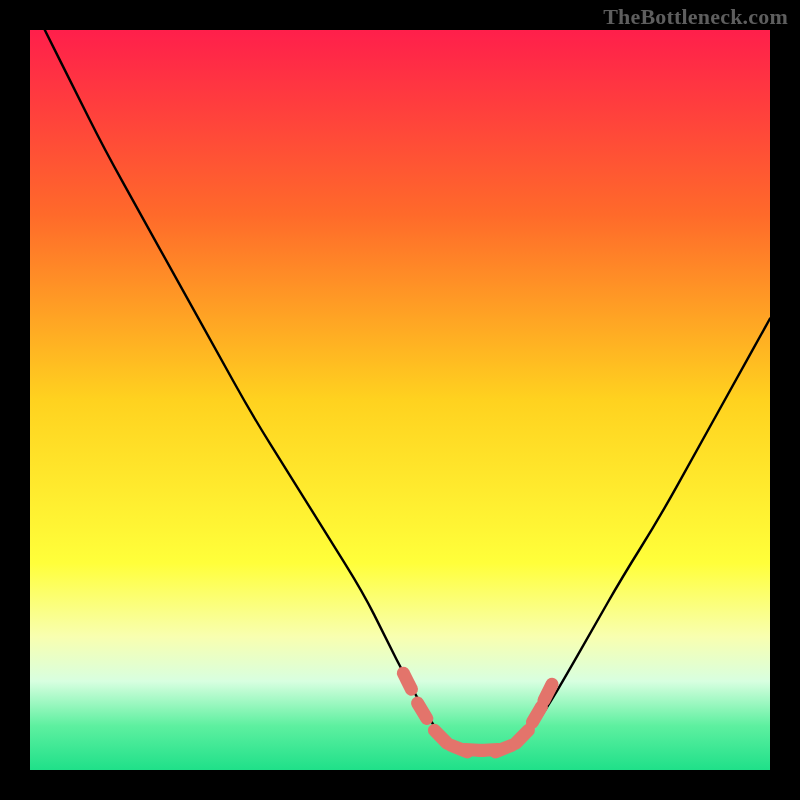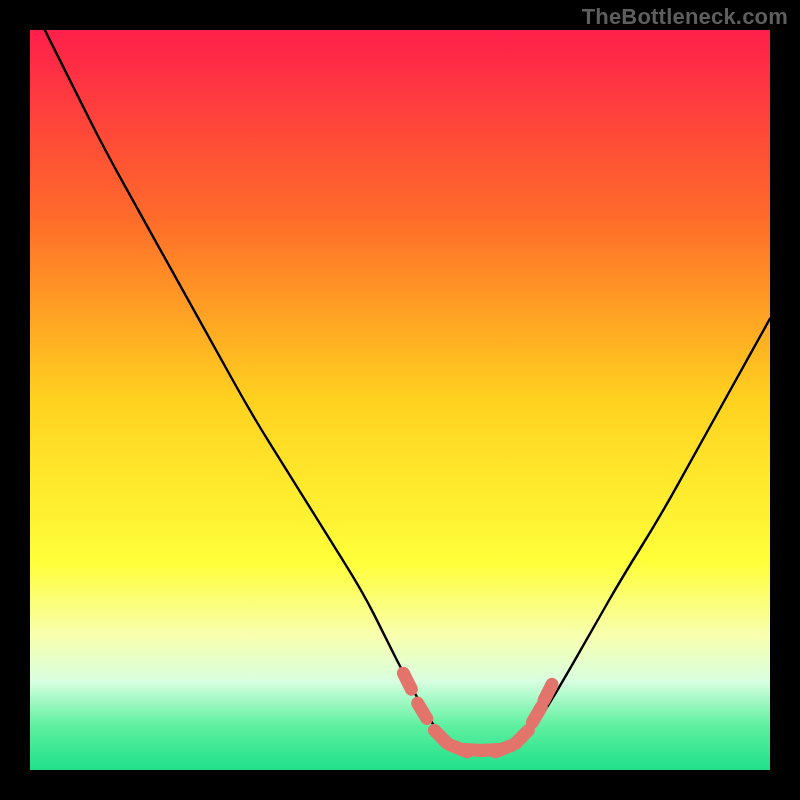--- a/index.html
+++ b/index.html
@@ -7,21 +7,21 @@
   .frame {
     position: relative;
     width: 800px;
     height: 800px;
     background: #000;
   }
   .watermark {
     position: absolute;
     top: 4px;
     right: 12px;
-    font-family: Liberation Sans, sans-serif;
+    font-family: Liberation Serif, serif;
     font-size: 22px;
     font-weight: bold;
     color: #5e5e5e;
     letter-spacing: 0.2px;
     z-index: 10;
   }
   .plot-area {
     position: absolute;
     left: 30px;
     top: 30px;

